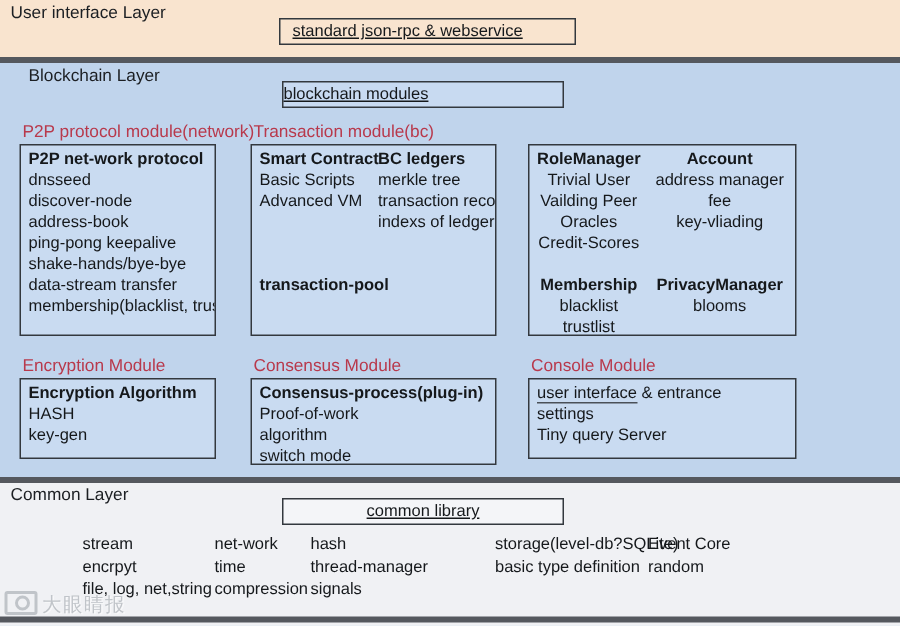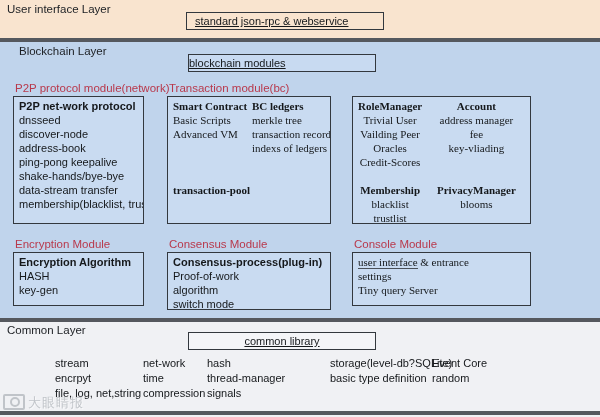--- a/index.html
+++ b/index.html
@@ -28,24 +28,24 @@
   .box{
     position:absolute;background:#c9dbf1;border:1px solid #33383e;
     padding:2px 0 0 5px;box-sizing:border-box;overflow:hidden;
   }
   .row1{top:96px;height:128px;}
   #box-p2p,#box-enc{left:13px;width:131px;}
   #box-tx,#box-cons{left:167px;width:164px;}
   #box-wallet,#box-console{left:352px;width:179px;}
   #box-enc{top:252px;height:54px;}
   #box-cons{top:252px;height:58px;}
-  #box-console{top:252px;height:54px;font-family:Liberation Serif, serif;}
+  #box-console{top:252px;height:54px;}
   .line{height:14px;line-height:14px;white-space:nowrap;}
   .b{font-weight:bold;}
-  .col{position:absolute;top:2px;font-family:Liberation Serif, serif;}
+  .col{position:absolute;top:2px;}
   .col-l{left:5px;}
   .col-r{left:84px;}
   .u{border-bottom:1px solid #4a5058;}
   .ccol{position:absolute;top:356px;}
   .ccol .line{height:14.8px;line-height:14.8px;}
   #ccol1{left:55px;} #ccol2{left:143px;} #ccol3{left:207px;}
   #ccol4{left:330px;} #ccol5{left:432px;}
   #watermark{
     position:absolute;left:3px;top:394px;height:18px;display:flex;
     color:#9aa0a6;opacity:.55;font-size:13px;letter-spacing:1px;

